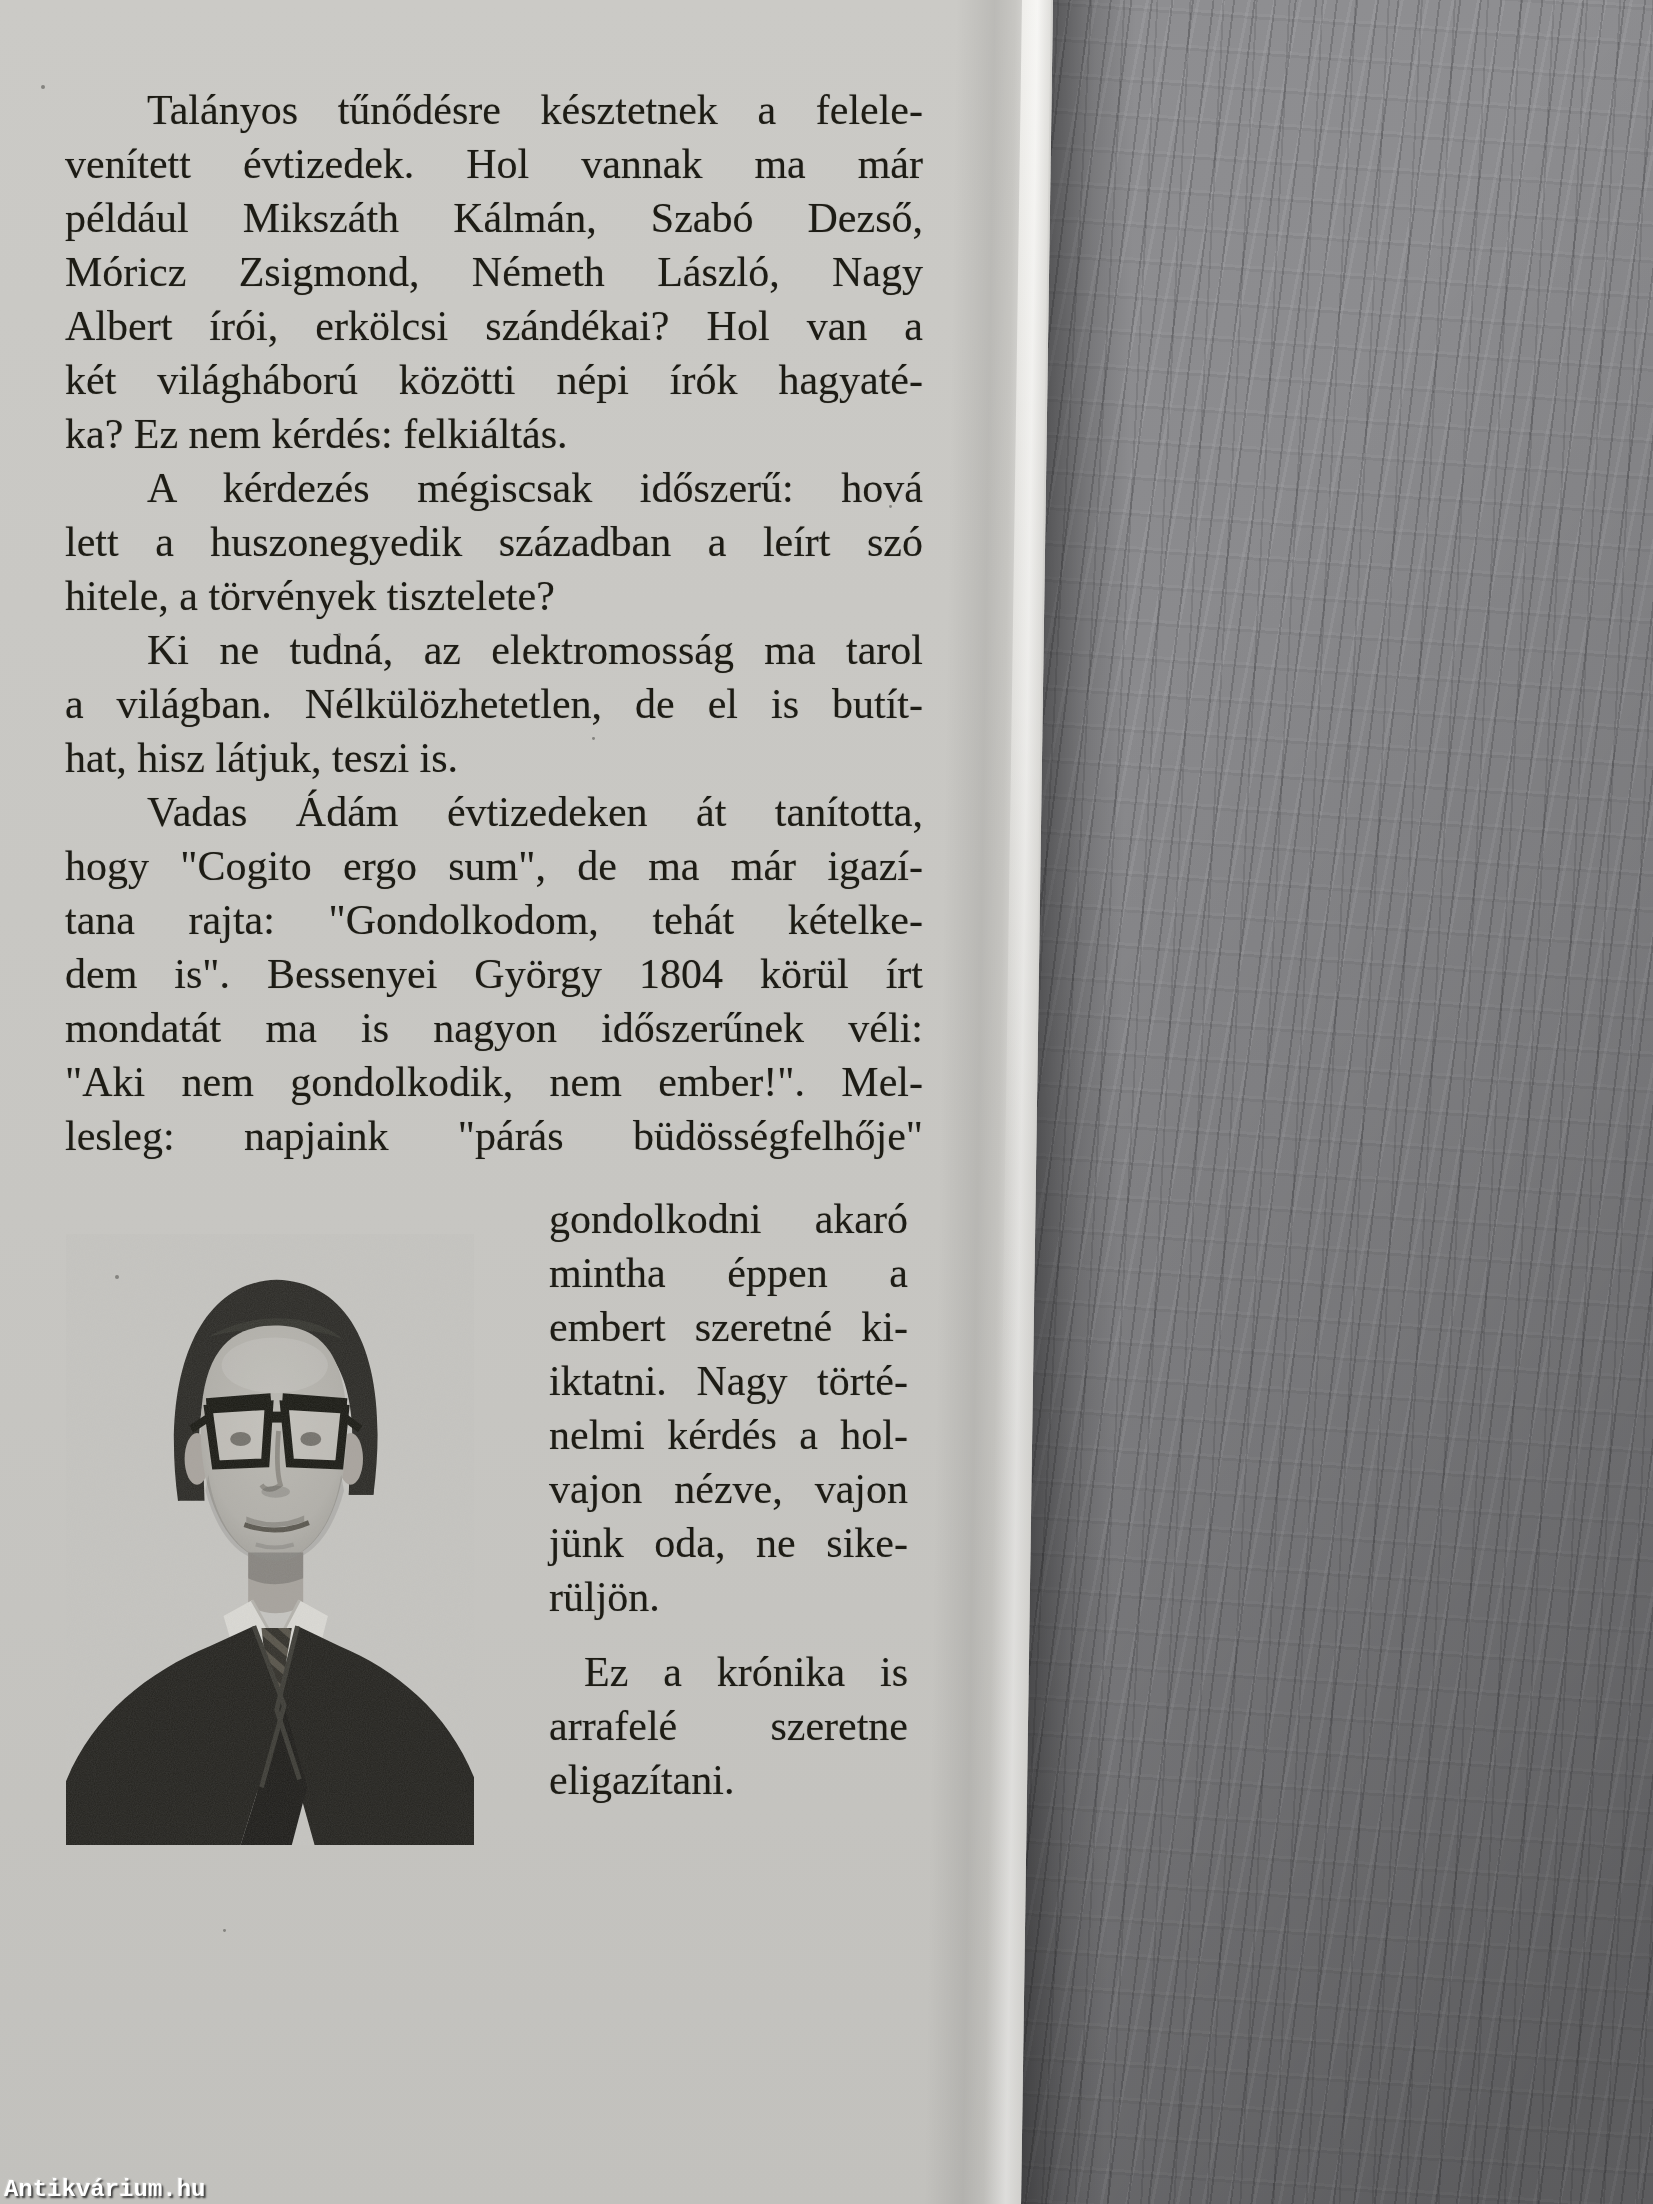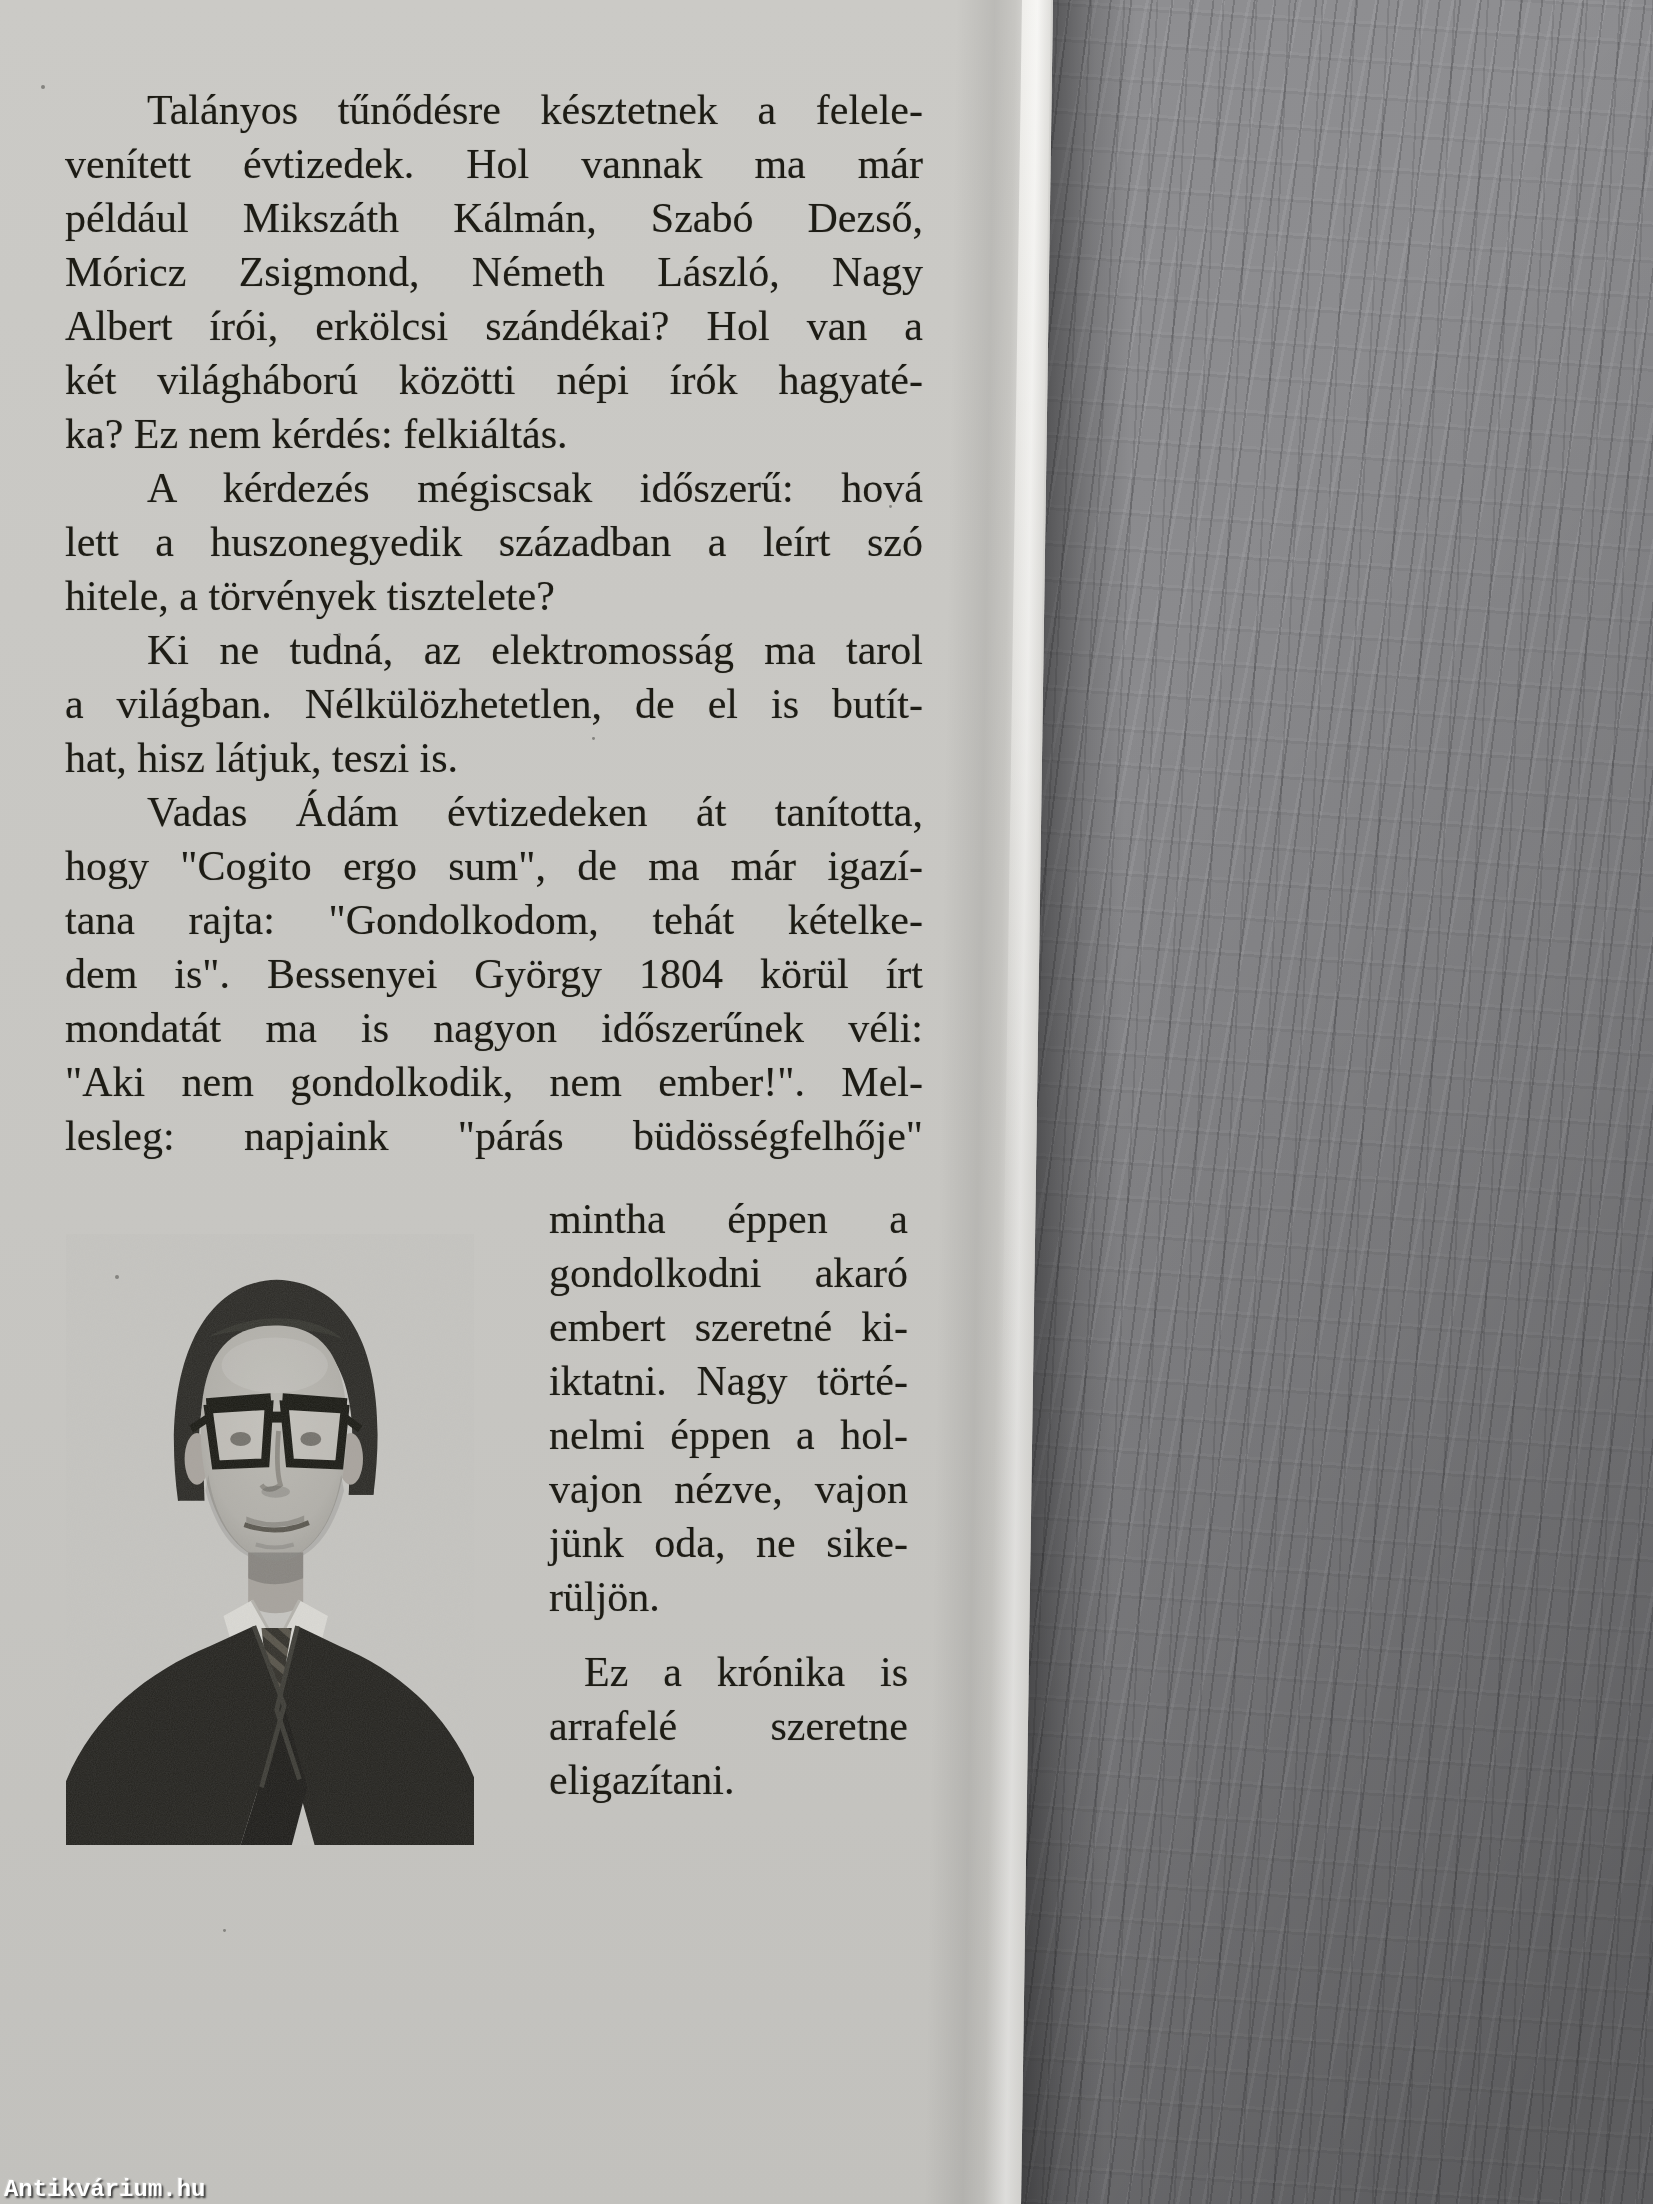--- a/index.html
+++ b/index.html
@@ -185,25 +185,25 @@
           <path d="M184 614 L 230 474 L 254 556 L 238 614 Z" fill="#1e1d1a"></path>
           <path d="M198 394 L 230 474 L 206 556" stroke="#3d3c36" stroke-width="5" fill="none"></path>
           <path d="M244 394 L 222 478 L 246 548" stroke="#3d3c36" stroke-width="5" fill="none"></path>
         </g>
 
         <rect width="430" height="614" filter="url(#grain)" opacity="0.55"></rect>
       </svg>
     </div>
 
     <div class="caption-col">
+        <div class="line">gondolkodni akaró</div>
         <div class="line">mintha éppen a</div>
-        <div class="line">gondolkodni akaró</div>
         <div class="line">embert szeretné ki-</div>
         <div class="line">iktatni. Nagy törté-</div>
-        <div class="line">nelmi éppen a hol-</div>
+        <div class="line">nelmi kérdés a hol-</div>
         <div class="line">vajon nézve, vajon</div>
         <div class="line">jünk oda, ne sike-</div>
         <div class="line last">rüljön.</div>
         <div class="line indent">Ez a krónika is</div>
         <div class="line">arrafelé szeretne</div>
         <div class="line last">eligazítani.</div>
       </div>
 
     <div class="speck" style="left:41px;top:85px;width:3.9px;height:3.9px;"></div>
     <div class="speck" style="left:338px;top:633px;width:2.9px;height:2.9px;"></div>

